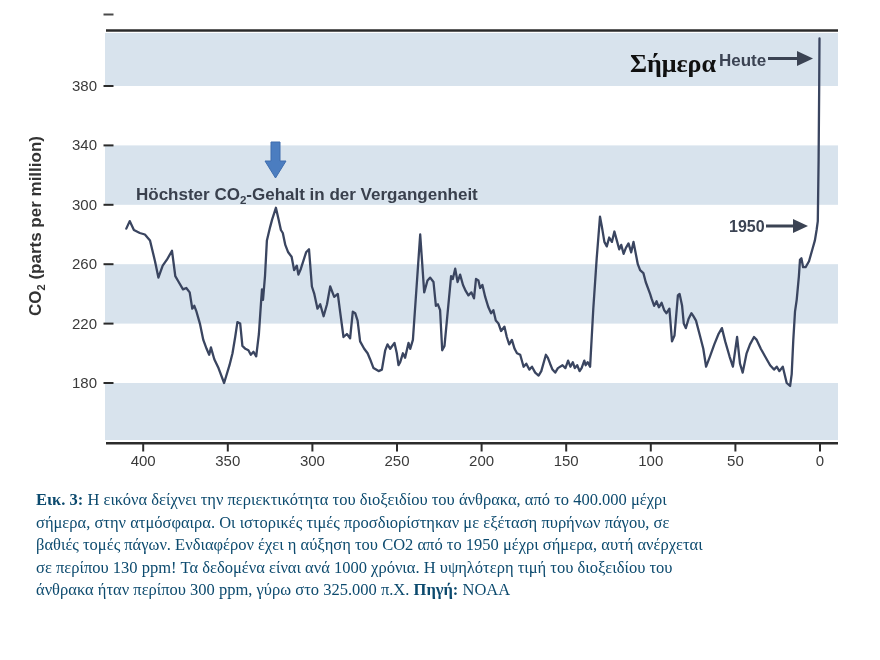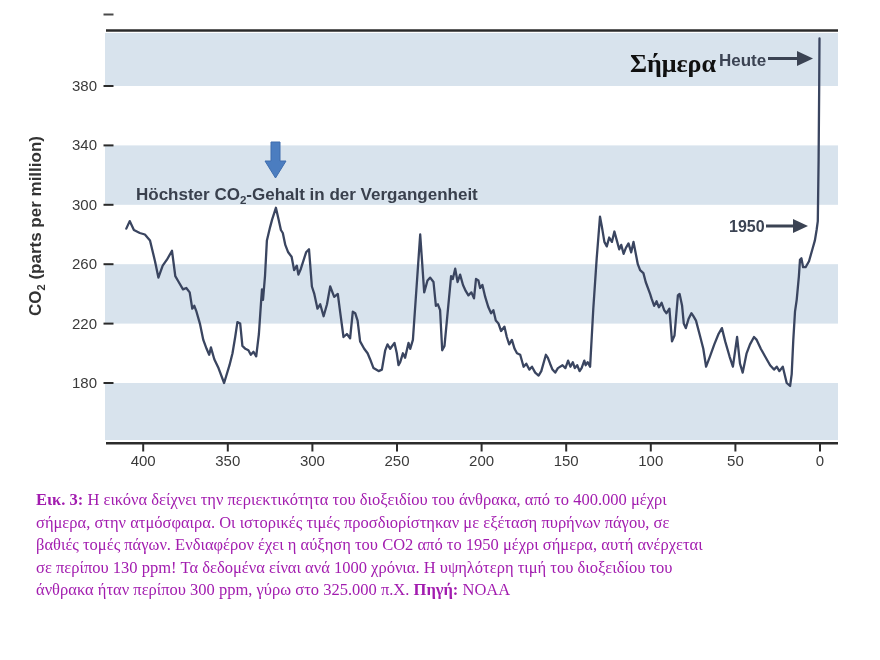--- a/index.html
+++ b/index.html
@@ -1,21 +1,21 @@
 <!DOCTYPE html>
 <html><head>
 <meta charset="utf-8">
 <style>
   html,body{margin:0;padding:0;background:#ffffff;}
   #page{position:relative;width:880px;height:660px;background:#ffffff;overflow:hidden;
         font-family:"Liberation Sans",sans-serif;}
   #chart-svg{position:absolute;left:0;top:0;}
   #caption{position:absolute;left:36px;top:489px;width:826px;
            font-family:"Liberation Serif",serif;font-size:16.5px;line-height:22.6px;
-           color:#a21caf;text-align:left;}
+           color:#0c4a6e;text-align:left;}
   #caption b{font-weight:bold;}
 </style>
 </head>
 <body>
 
 <div id="page">
 
   <svg id="chart-svg" width="880" height="482" viewBox="0 0 880 482">
 
     <g id="bands-group">

